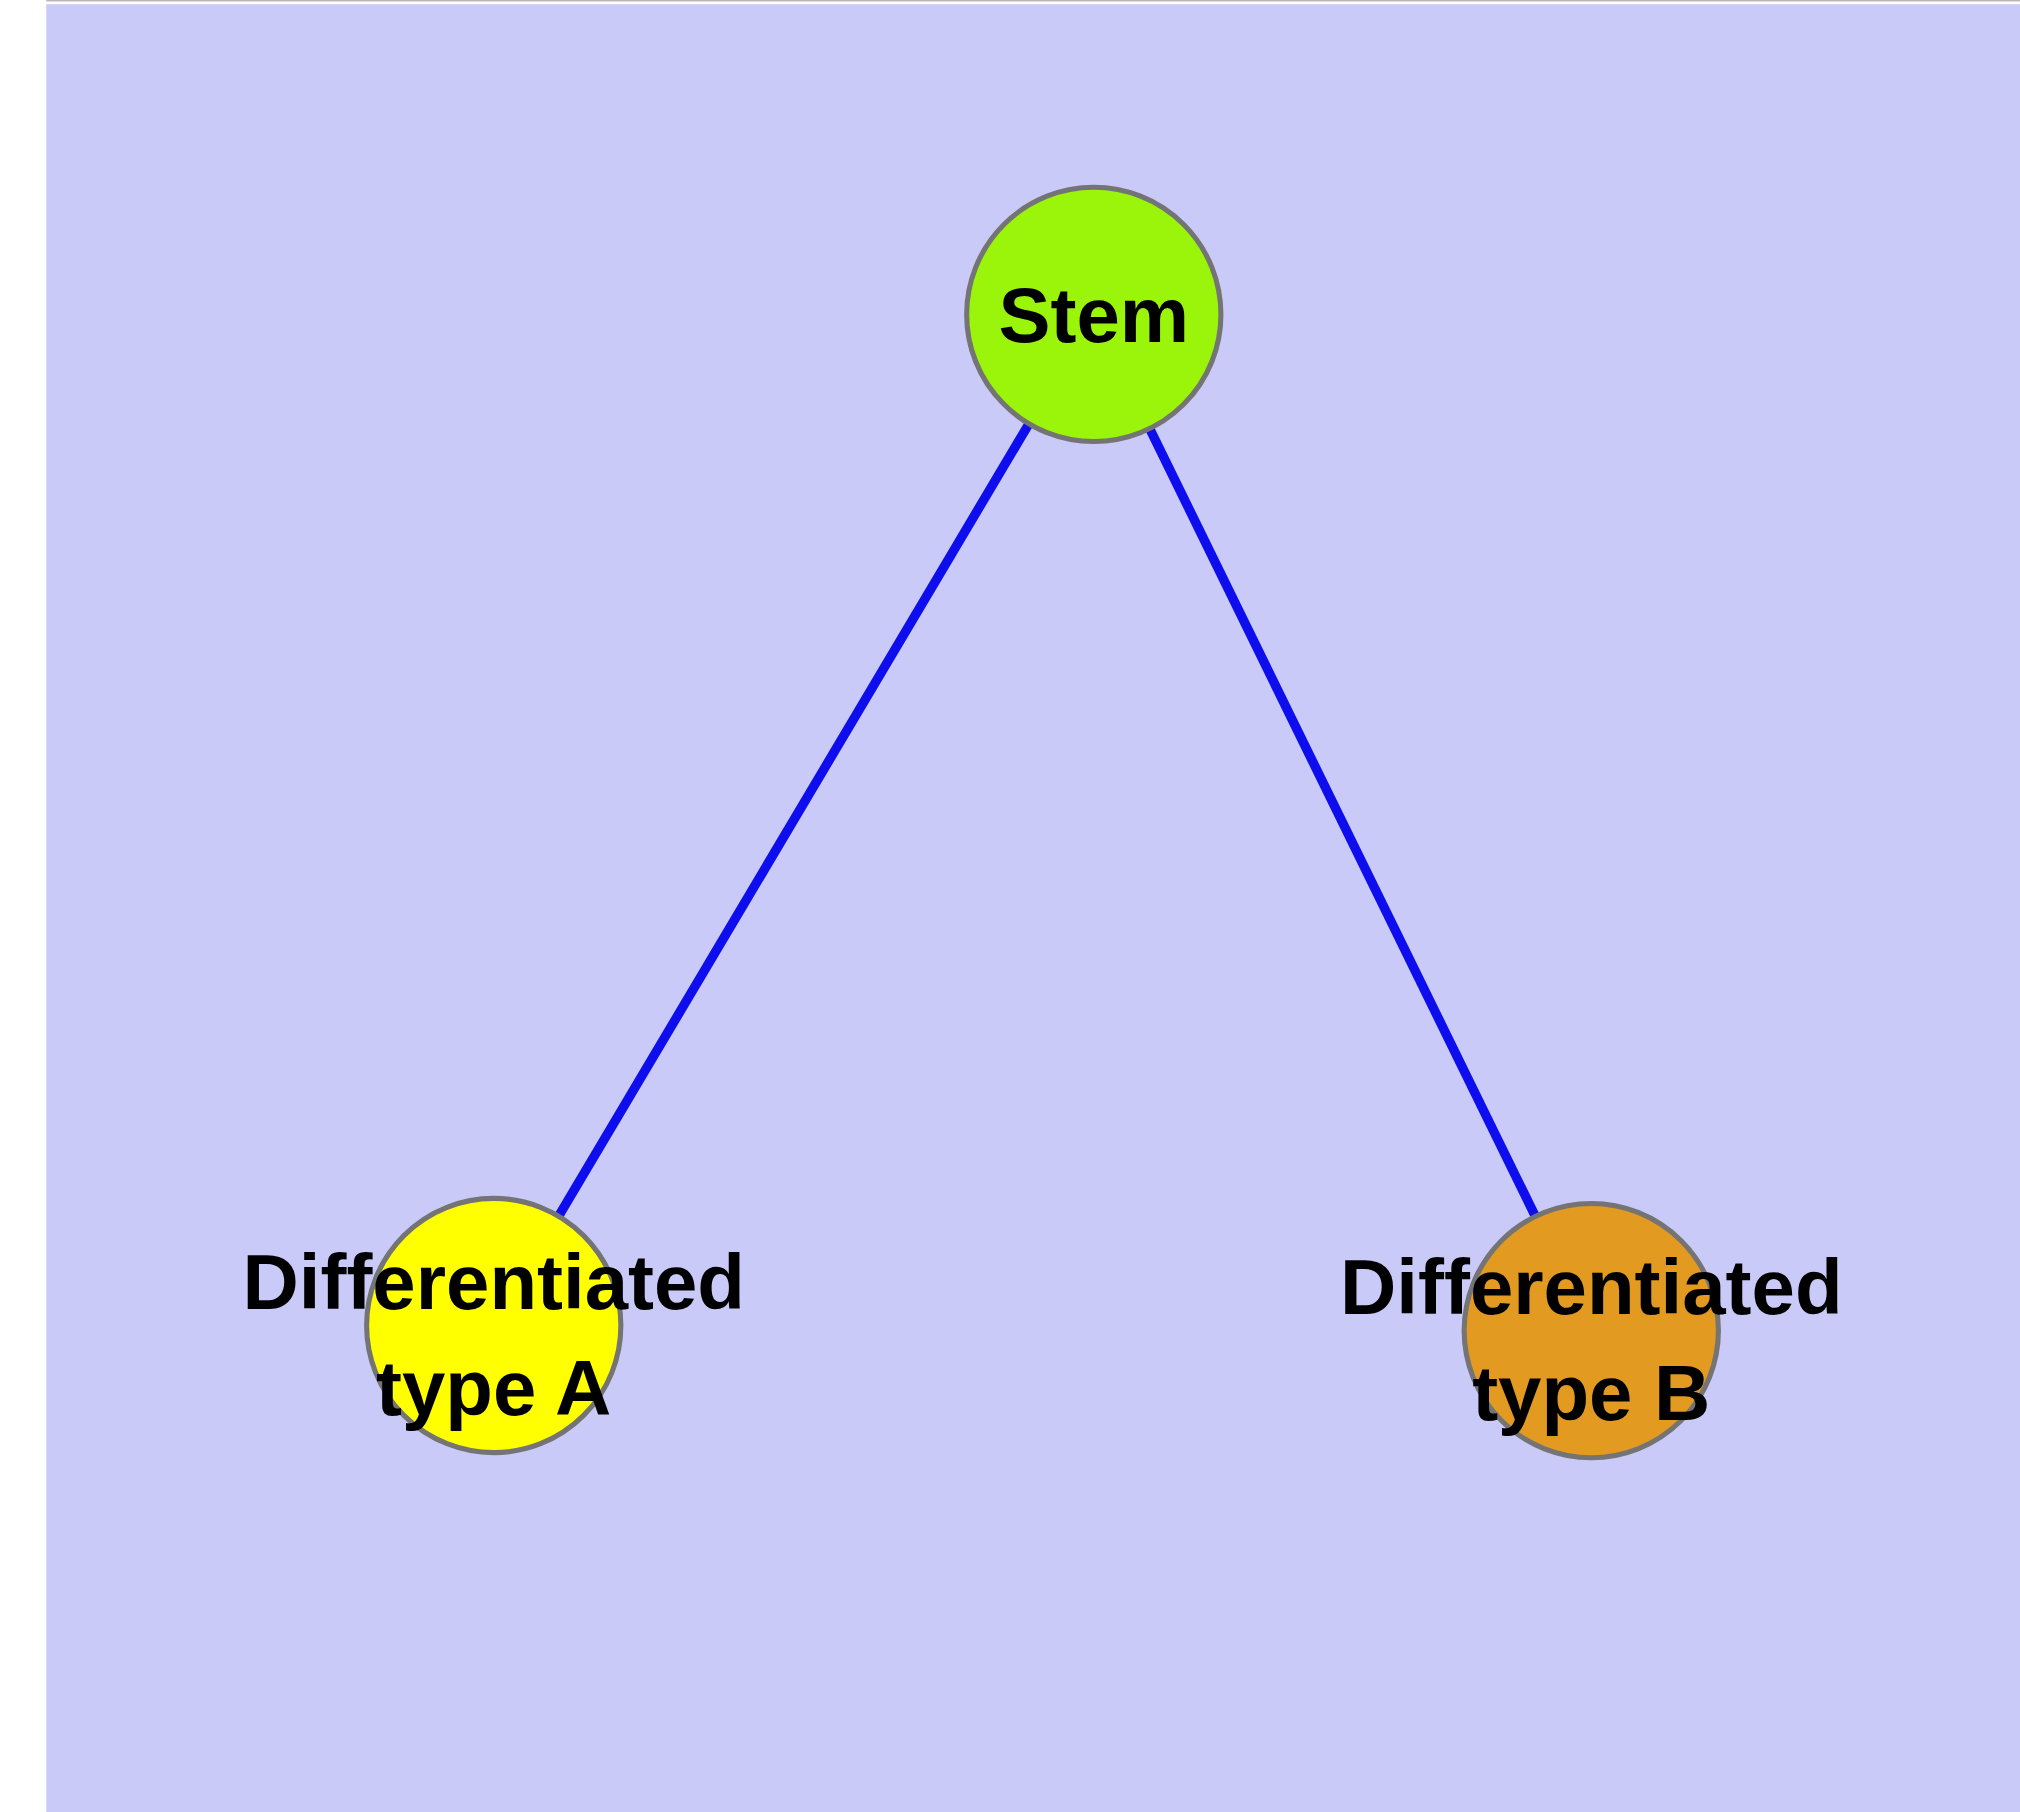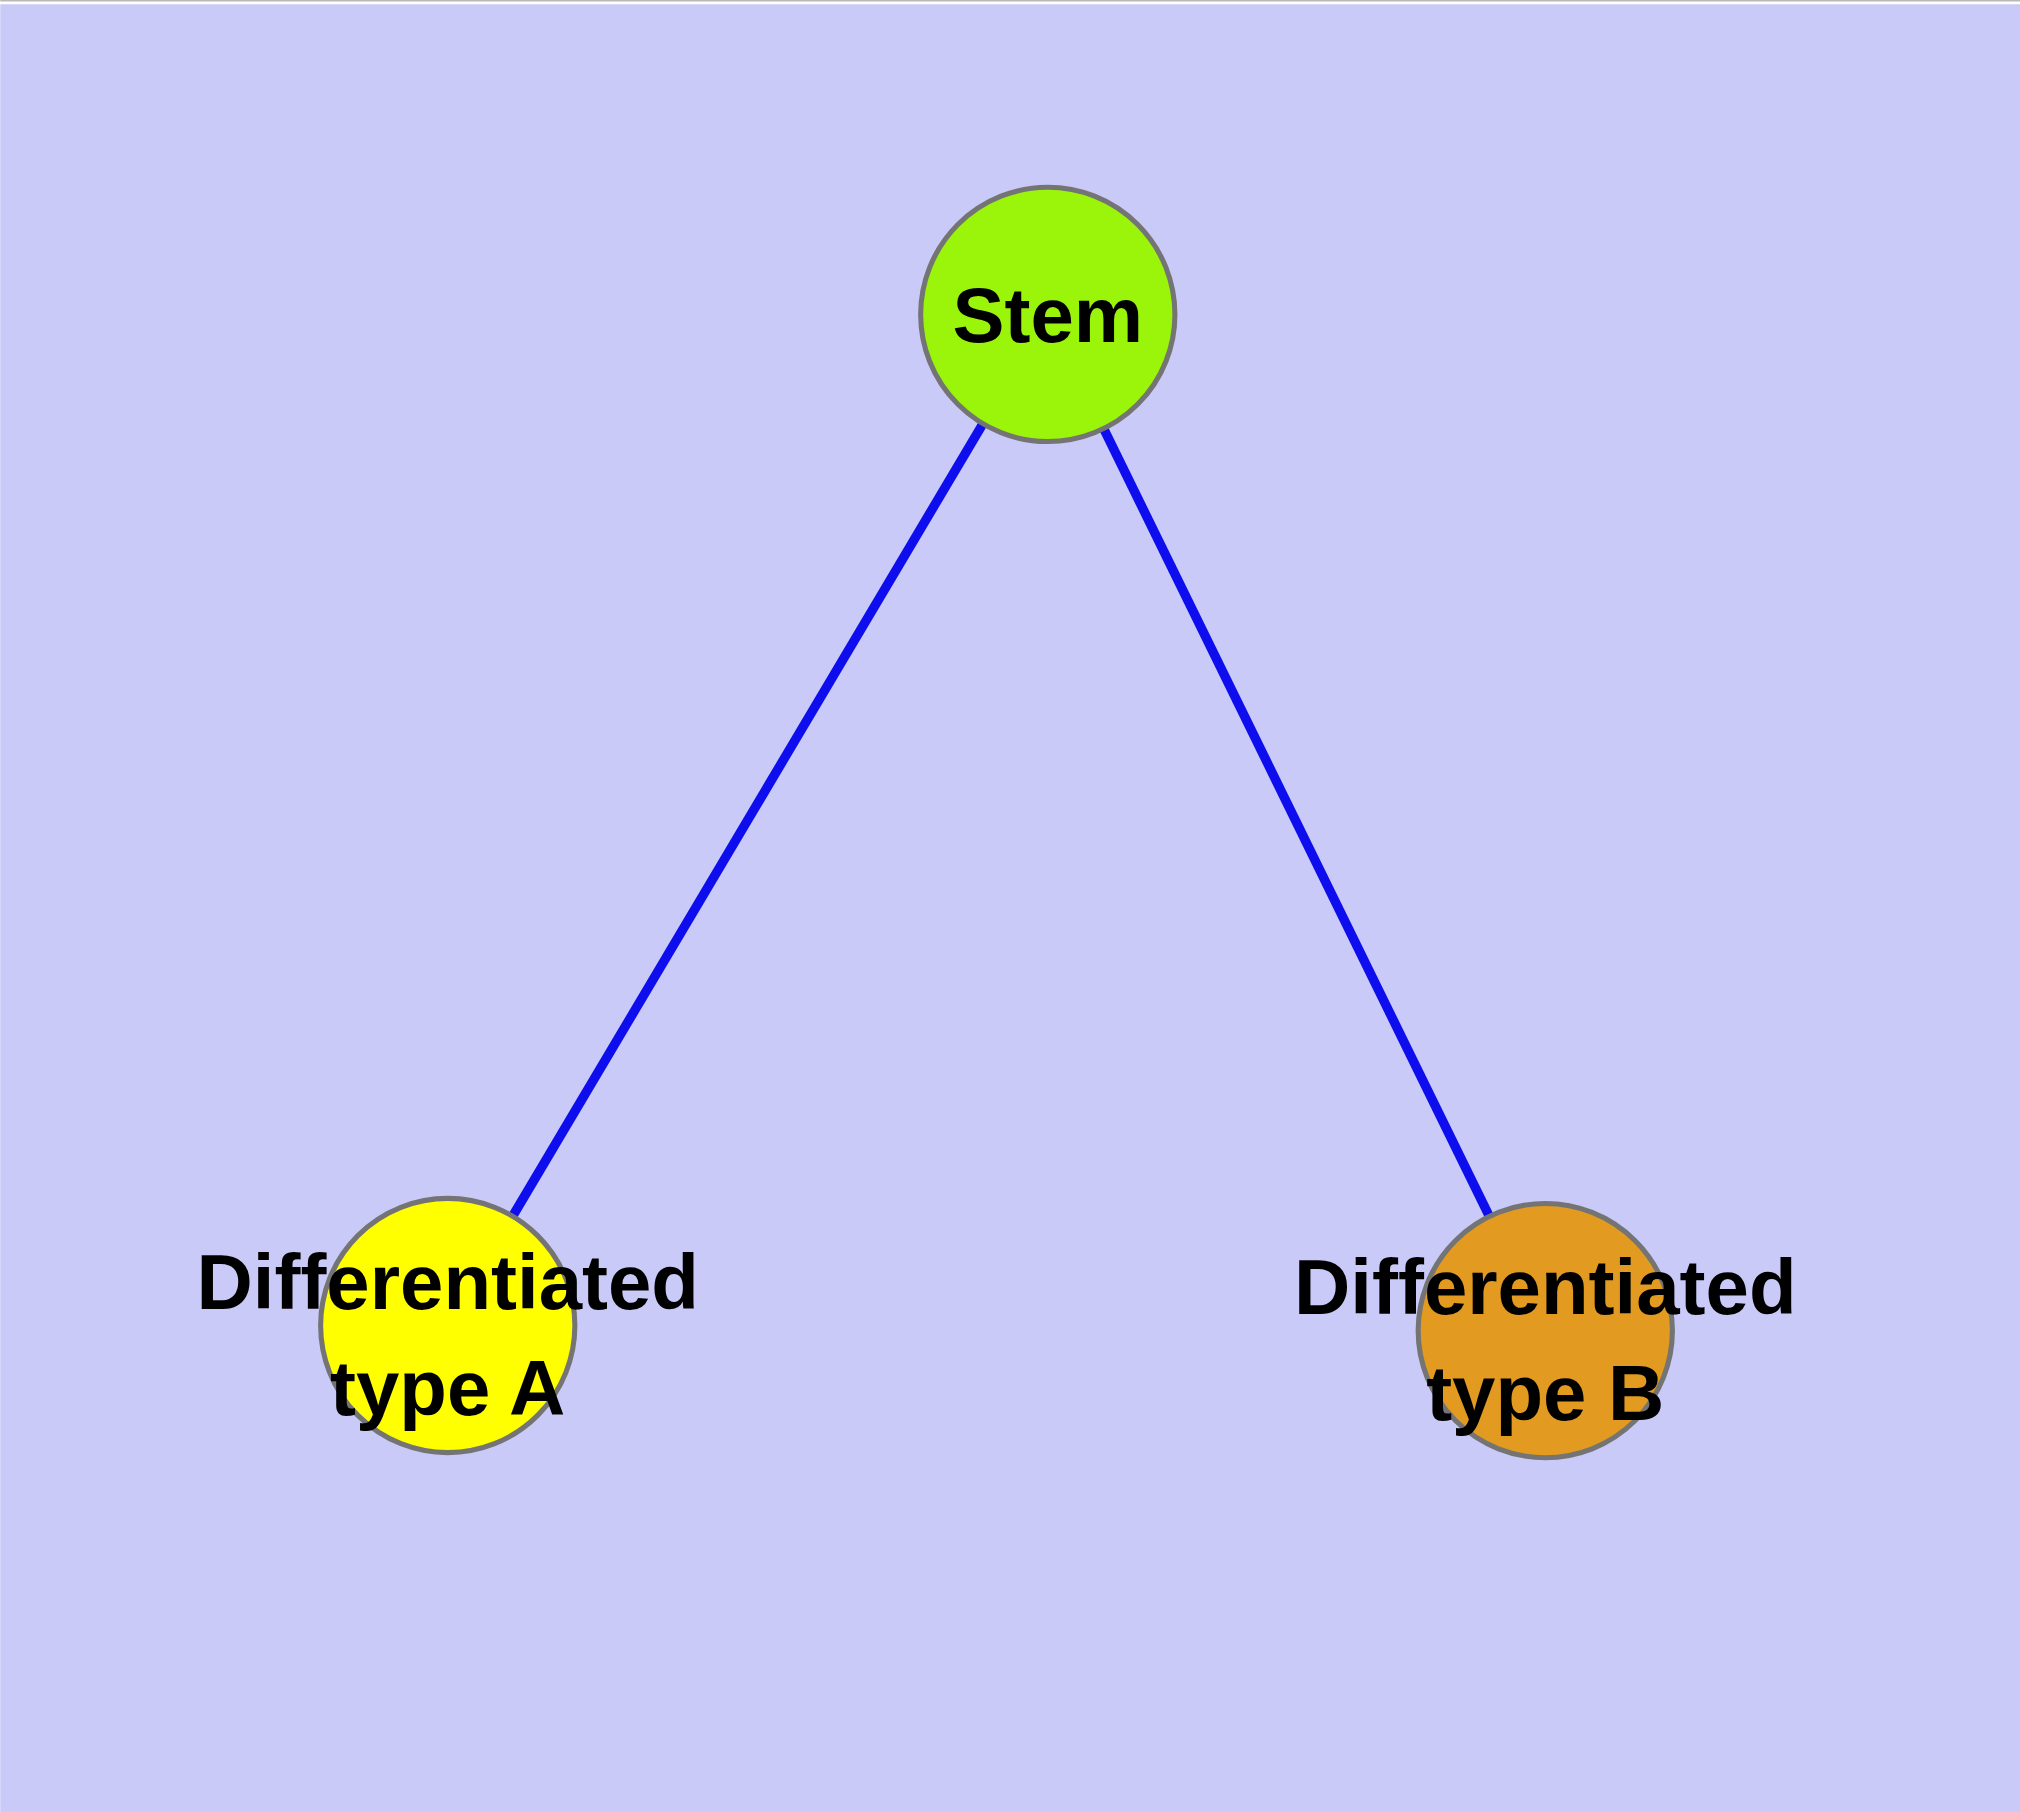--- a/index.html
+++ b/index.html
@@ -7,20 +7,21 @@
     padding: 0;
     width: 2021px;
     height: 1812px;
     overflow: hidden;
     background: #ffffff;
   }
   .stage {
     position: relative;
     width: 1647px;
     height: 1812px;
+    padding-left: 46px;
   }
   svg.diagram {
     display: block;
     width: 2021px;
     height: 1812px;
   }
   .node-label {
     font: bold 92px "Liberation Sans", sans-serif;
     text-anchor: middle;
   }

